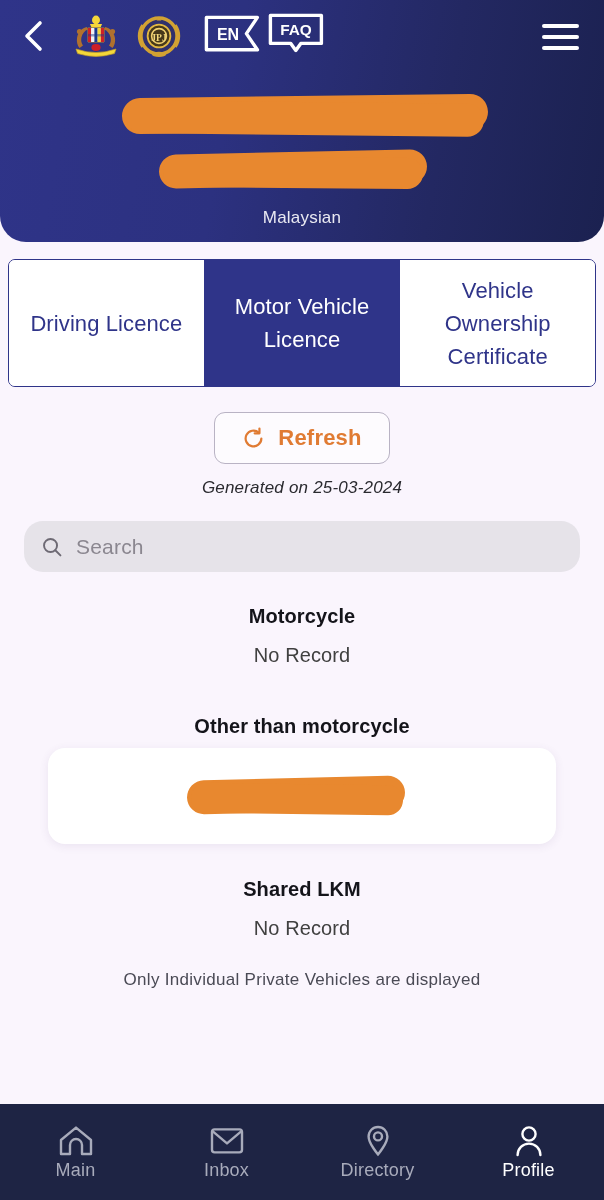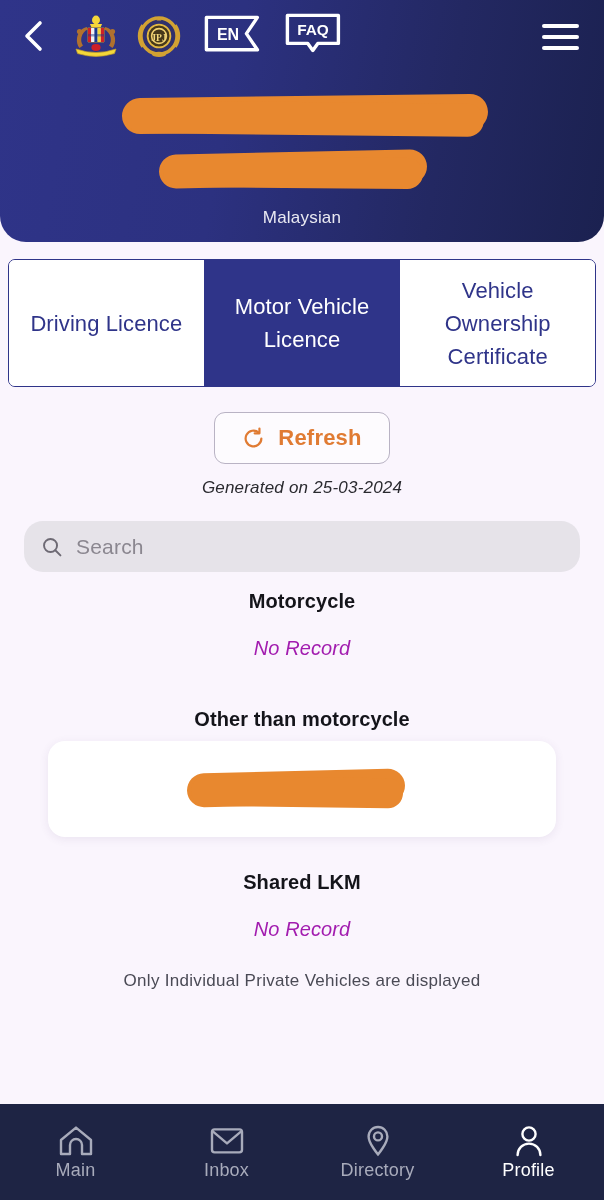--- a/index.html
+++ b/index.html
@@ -58,21 +58,21 @@
   }
   .emblem-jata { margin-left: 14px; }
   .emblem-jpj  { margin-left: 14px; }
 
   .badge {
     margin-left: 22px;
     flex: none;
     cursor: pointer;
     position: relative;
   }
-  .badge-faq { margin-left: 25px; }
+  .badge-faq { margin-left: 8px; }
 
   .hamburger {
     margin-left: auto;
     width: 38px;
     height: 34px;
     display: flex;
     flex-direction: column;
     justify-content: center;
     gap: 7px;
     cursor: pointer;
@@ -210,37 +210,36 @@
   }
   .search-placeholder {
     color: #8b8790;
     font-size: 21px;
     letter-spacing: 0.2px;
   }
 
   
   .content {
     flex: 1;
-    padding-top: 18px;
+    padding-top: 33px;
     overflow: hidden;
   }
   .sec-title {
     text-align: center;
     font-size: 20px;
     font-weight: bold;
     color: #14141a;
     letter-spacing: 0.1px;
   }
   .sec-value {
     text-align: center;
     font-size: 20px;
-    color: #a21caf;
-    margin-top: 24px;
+    color: #404040;
+    margin-top: 16px;
     letter-spacing: 0.1px;
-    font-style: italic;
   }
   .gap-lg { height: 48px; }
   .gap-md { height: 34px; }
 
   .card {
     margin: 10px 48px 0 48px;
     height: 96px;
     background: #ffffff;
     border-radius: 17px;
     box-shadow: 0 2px 10px rgba(80, 60, 110, 0.09);

